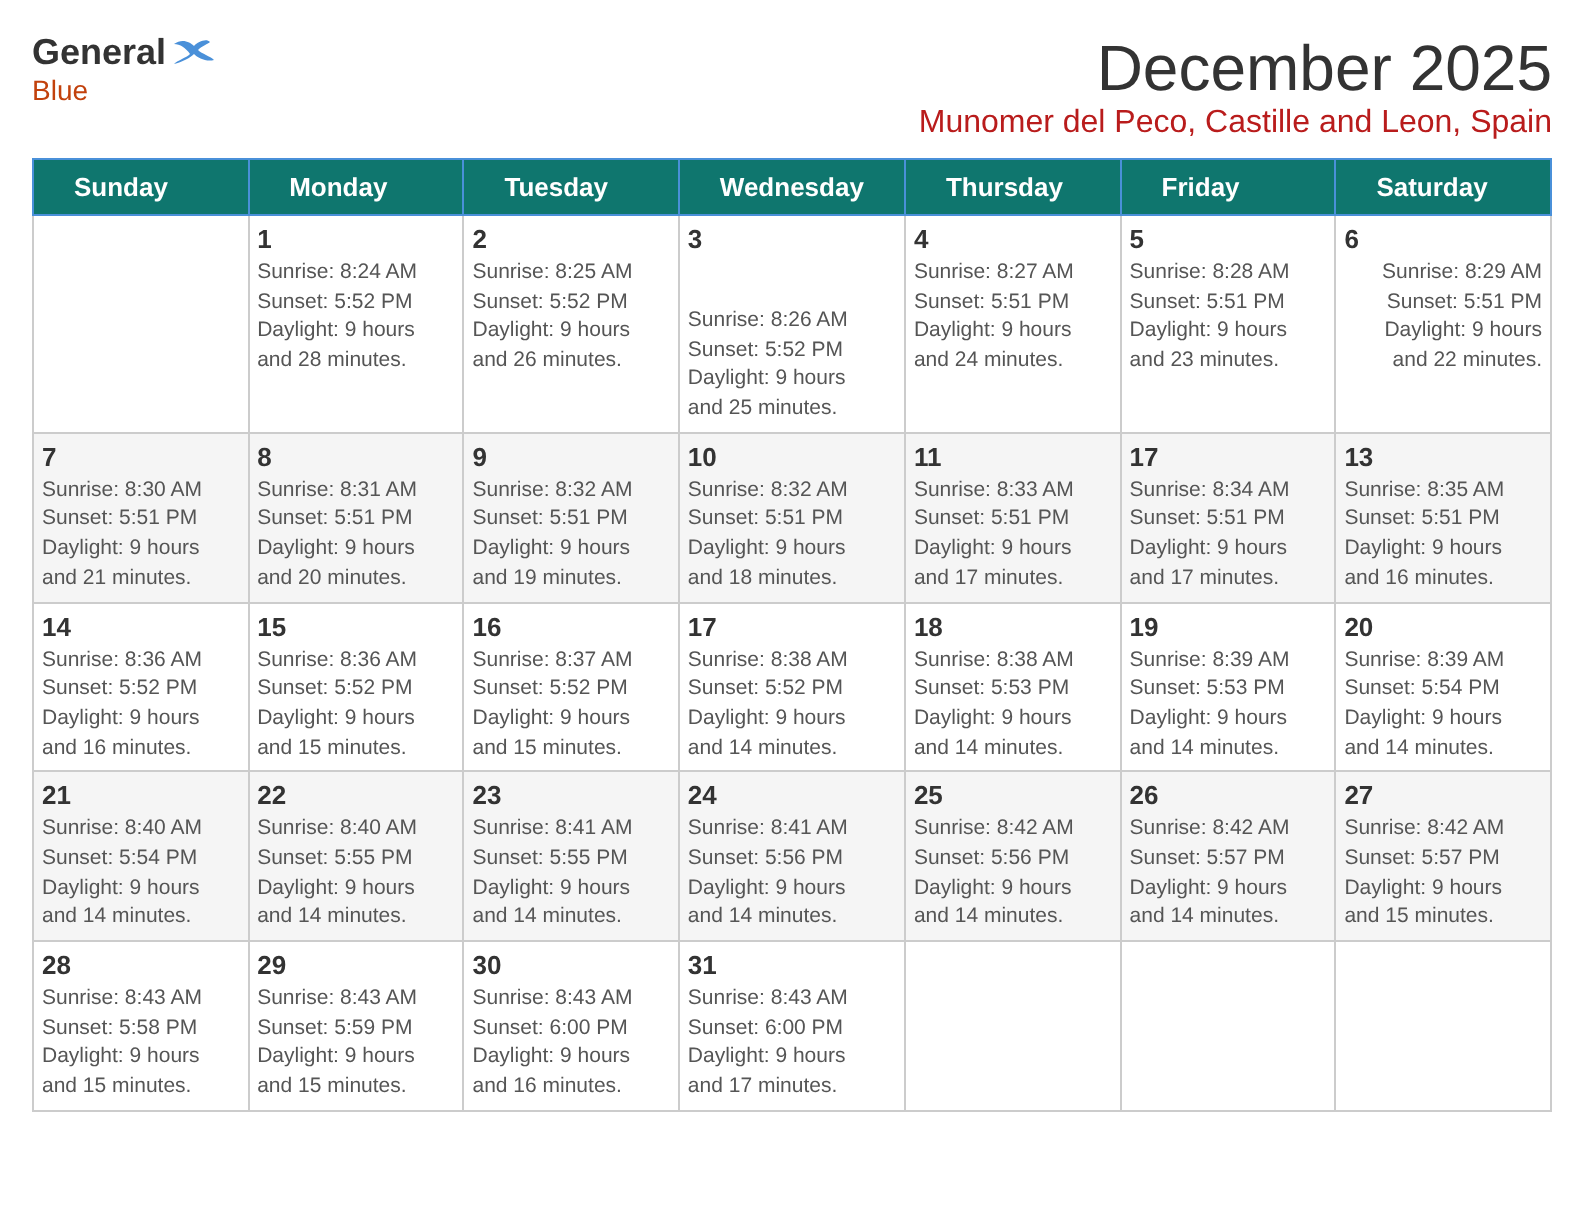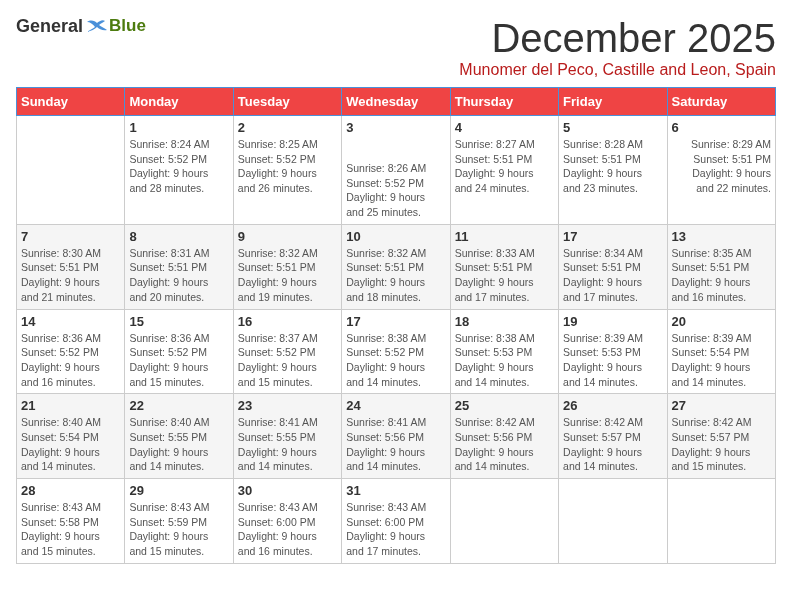--- a/index.html
+++ b/index.html
@@ -11,62 +11,63 @@
       padding: 16px;
     }
     .header-area {
       display: flex;
       justify-content: space-between;
       align-items: flex-start;
       margin-bottom: 8px;
     }
     .logo {
       display: flex;
+      flex-direction: column;
       align-items: flex-start;
     }
     .logo-general {
       font-size: 18px;
       font-weight: bold;
       color: #333;
     }
     .logo-blue {
-      font-size: 17px;
-      font-weight: bold;
-      color: #4d7c0f;
+      font-size: 14px;
+      font-weight: normal;
+      color: #c2410c;
     }
     .logo-bird {
       width: 24px;
       height: 16px;
       margin-left: 2px;
     }
     .logo-line {
       display: flex;
       align-items: center;
     }
     .title-area {
       text-align: right;
     }
     .month-title {
-      font-size: 40px;
+      font-size: 32px;
       color: #333;
       font-weight: normal;
     }
     .subtitle {
       font-size: 16px;
       color: #b91c1c;
     }
     table {
       width: 100%;
       border-collapse: collapse;
       font-size: 11px;
     }
     thead th {
-      background-color: #ef4444;
+      background-color: #0f766e;
       color: #fff;
-      padding: 6px 4px;
+      padding: 6px 20px;
       text-align: left;
       font-size: 13px;
       font-weight: bold;
       border: 1px solid #4a90d9;
     }
     tbody td {
       border: 1px solid #ccc;
       vertical-align: top;
       padding: 4px;
       min-height: 80px;

